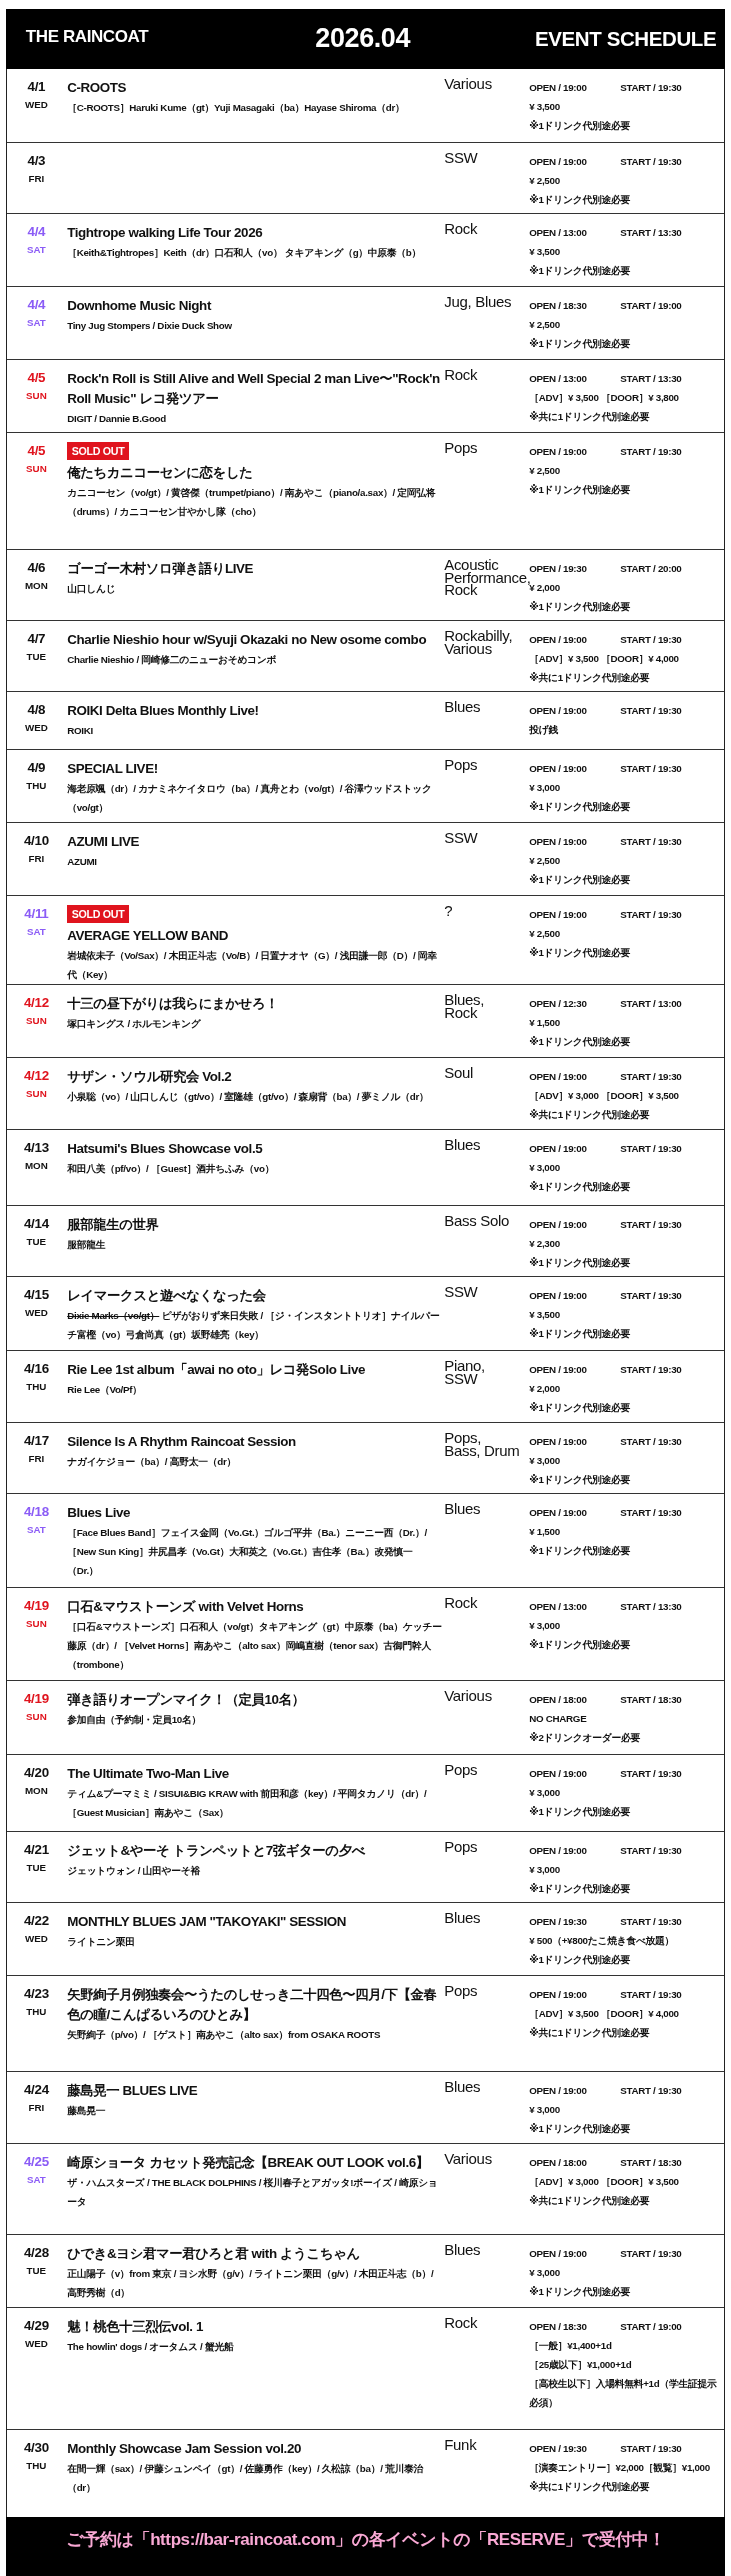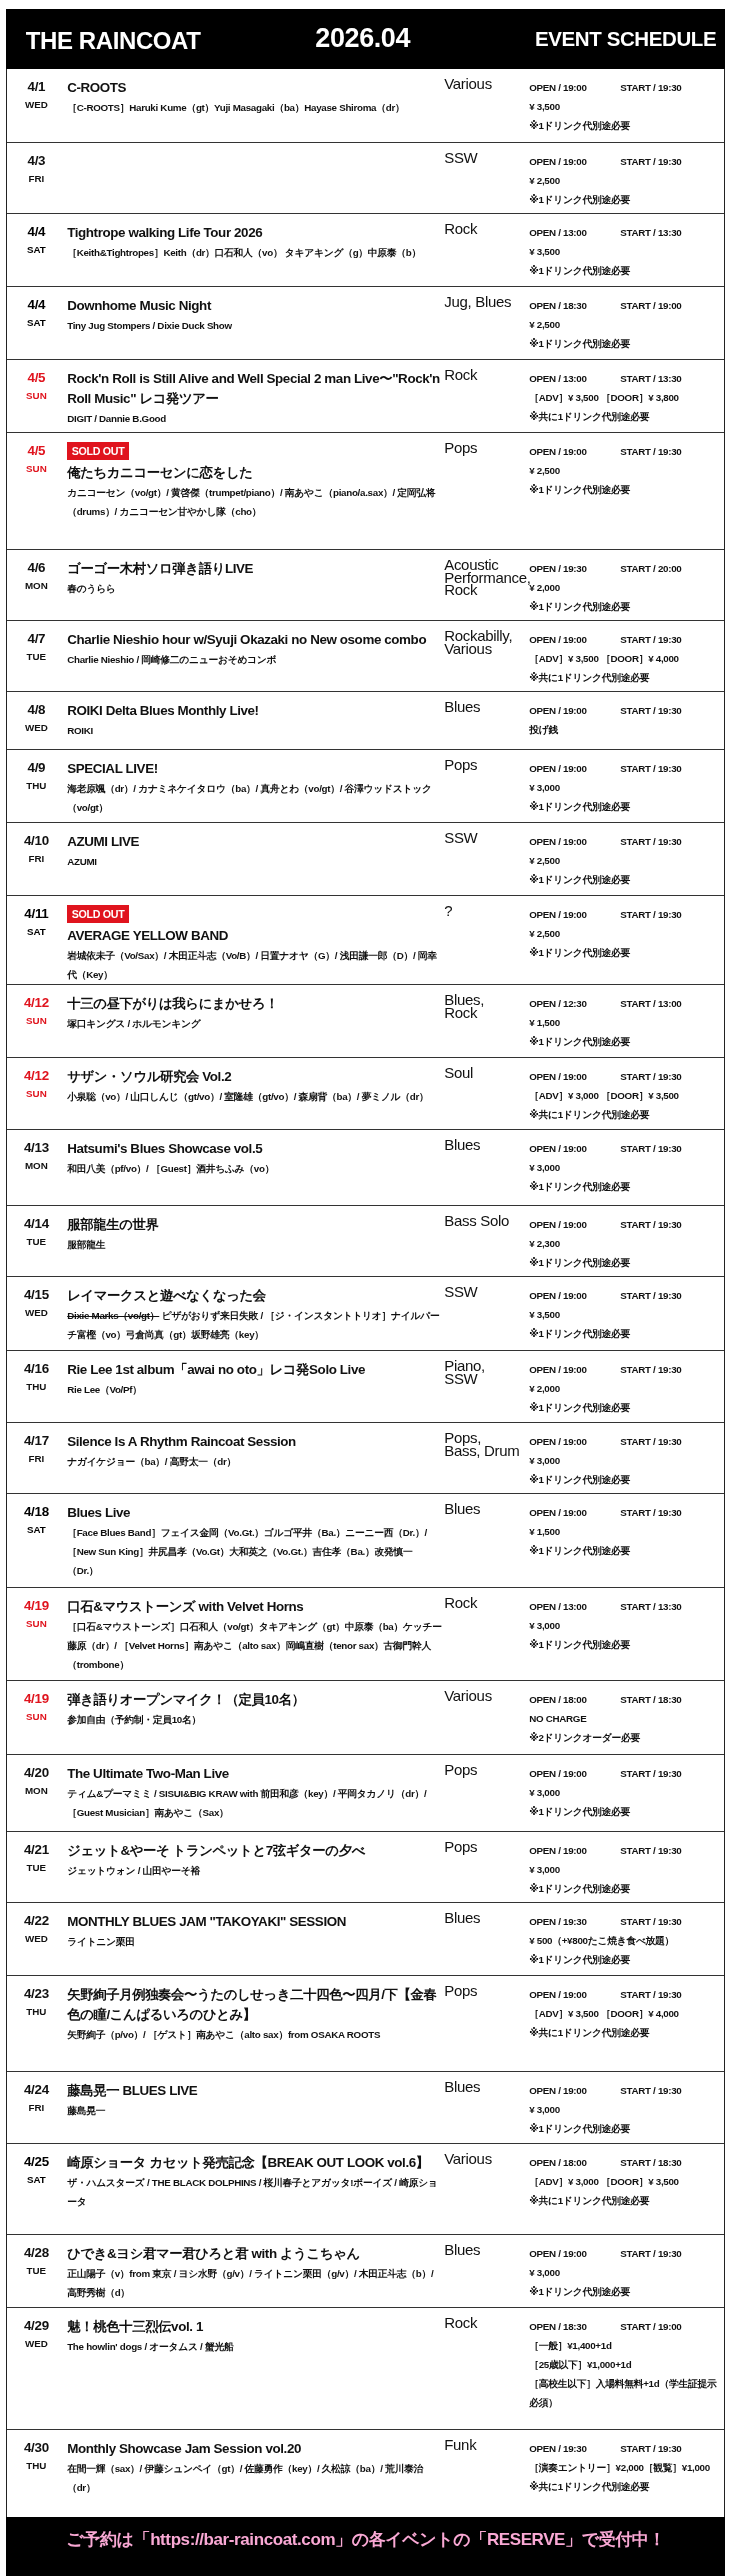--- a/index.html
+++ b/index.html
@@ -1,29 +1,29 @@
 <!DOCTYPE html>
 <html style="font-size:14.3px"><head>
 <meta charset="utf-8">
 <style>
   html, body { margin: 0; padding: 0; background: #ffffff; }
   body { width: 732px; height: 2576px; position: relative; overflow: hidden;
          font-family: "Liberation Sans", "DejaVu Sans", sans-serif; color: #111; }
   .sheet { position: absolute; left: 6.2px; top: 9px; width: 719px; }
   .header { height: 60px; background: #000; color: #fff; position: relative; }
-  .header .h-left { position: absolute; left: 19.6px; top: 18px; font-size: 24px; font-weight: bold; letter-spacing: -0.4px; }
+  .header .h-left { position: absolute; left: 19.6px; top: 18px; font-size: 17px; font-weight: bold; letter-spacing: -0.4px; }
   .header .h-center { position: absolute; left: 0; right: 0; top: 14.3px; text-align: center; font-size: 27px; font-weight: bold; letter-spacing: -0.4px; padding-right: 6px; }
   .header .h-right { position: absolute; right: 9px; top: 18px; font-size: 20.5px; font-weight: bold; letter-spacing: -0.4px; }
   .rows { border-left: 1.8px solid #222; border-right: 1.8px solid #222; }
   .row { position: relative; border-bottom: 1.8px solid #333; box-sizing: border-box; }
   .row:last-child { border-bottom: none; }
   .date { position: absolute; left: 10.7px; top: 9px; width: 37px; text-align: center; }
   .date .d { font-size: 13.4px; font-weight: bold; line-height: 18px; letter-spacing: -0.3px; }
   .date .w { font-size: 9.8px; font-weight: bold; line-height: 18px; }
-  .date.sat { color: #000000; }
+  .date.sat { color: #8b5cf6; }
   .date.sun { color: #e0141e; }
   .main { position: absolute; left: 60px; top: 9px; width: 375px; }
   .badge { display: inline-block; background: #e0141e; color: #fff; font-size: 10.7px; font-weight: bold;
            padding: 1.8px 4.5px; line-height: 14.3px; margin-bottom: 2.7px; letter-spacing: -0.3px; }
   .title { font-size: 13.4px; font-weight: bold; line-height: 19.6px; letter-spacing: -0.4px; }
   .artists { font-size: 9.8px; font-weight: bold; line-height: 19px; margin-top: 0.9px; letter-spacing: -0.3px; }
   .genre { position: absolute; left: 437px; top: 9px; width: 76px; font-size: 15px; font-weight: normal; line-height: 12.5px; letter-spacing: -0.3px; }
   .info { position: absolute; left: 522px; top: 9px; width: 195px; font-size: 9.8px; font-weight: bold; line-height: 19px; letter-spacing: -0.3px; }
   .info .times { display: flex; gap: 8px; }
   .info .times .open { width: 83px; }
@@ -151,21 +151,21 @@
           <div>※1ドリンク代別途必要</div>
         </div>
       </div>
       <div class="row" style="height: 71px;">
         <div class="date">
           <div class="d">4/6</div>
           <div class="w">MON</div>
         </div>
         <div class="main">
           <div class="title">ゴーゴー木村ソロ弾き語りLIVE</div>
-          <div class="artists"><span>春のうらら</span></div>
+          <div class="artists"><span>山口しんじ</span></div>
         </div>
         <div class="genre">Acoustic Performance, Rock</div>
         <div class="info">
           <div class="times">
             <span class="open">OPEN / 19:30</span>
             <span class="start">START / 20:00</span>
           </div>
           <div>¥ 2,000</div>
           <div>※1ドリンク代別途必要</div>
         </div>

